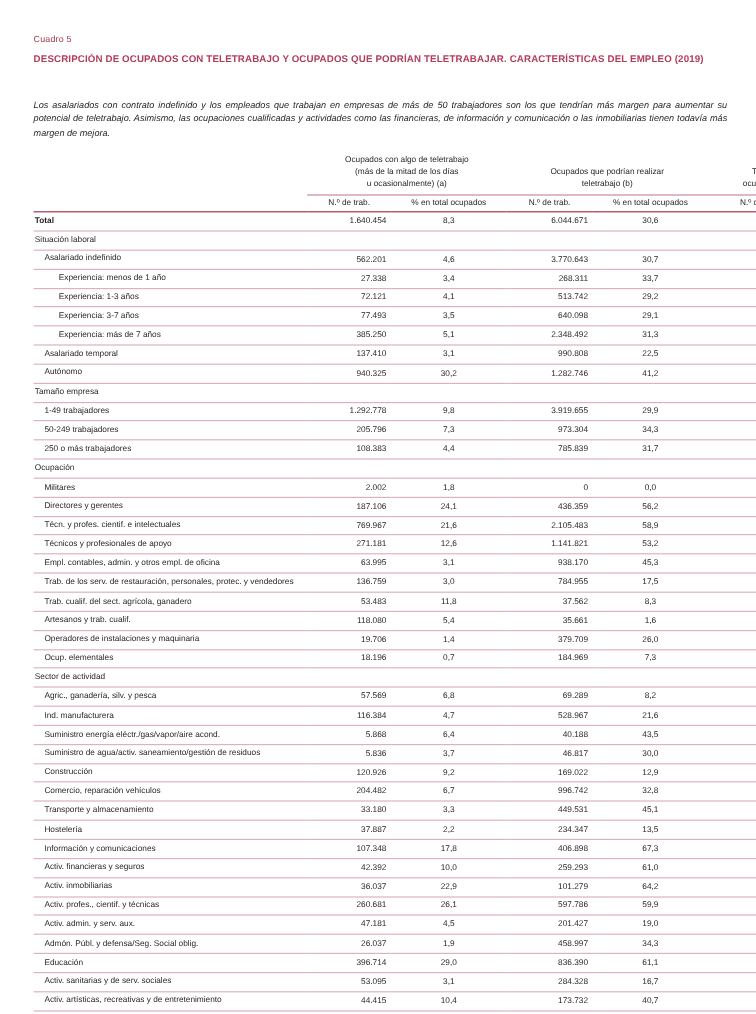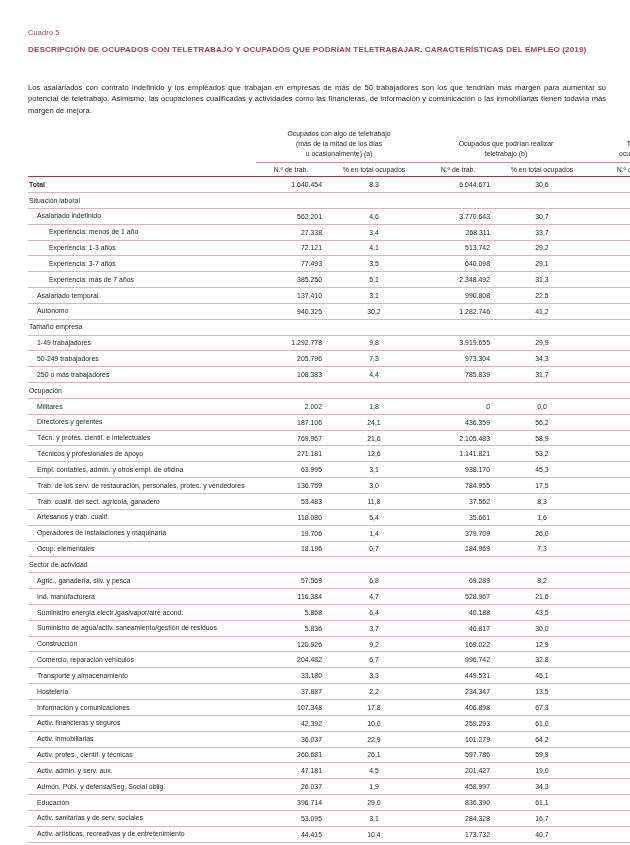--- a/index.html
+++ b/index.html
@@ -37,20 +37,21 @@
     margin-bottom: 25px;
     max-width: 578px;
   }
   .intro {
     font-size: 7.6px;
     line-height: 1.52;
     text-align: justify;
     color: #231f20;
     max-width: 578px;
     margin-bottom: 13px;
+    font-style: italic;
   }
 
   table.data {
     border-collapse: collapse;
     width: 580px;
     table-layout: fixed;
     font-size: 6.9px;
   }
 
   

